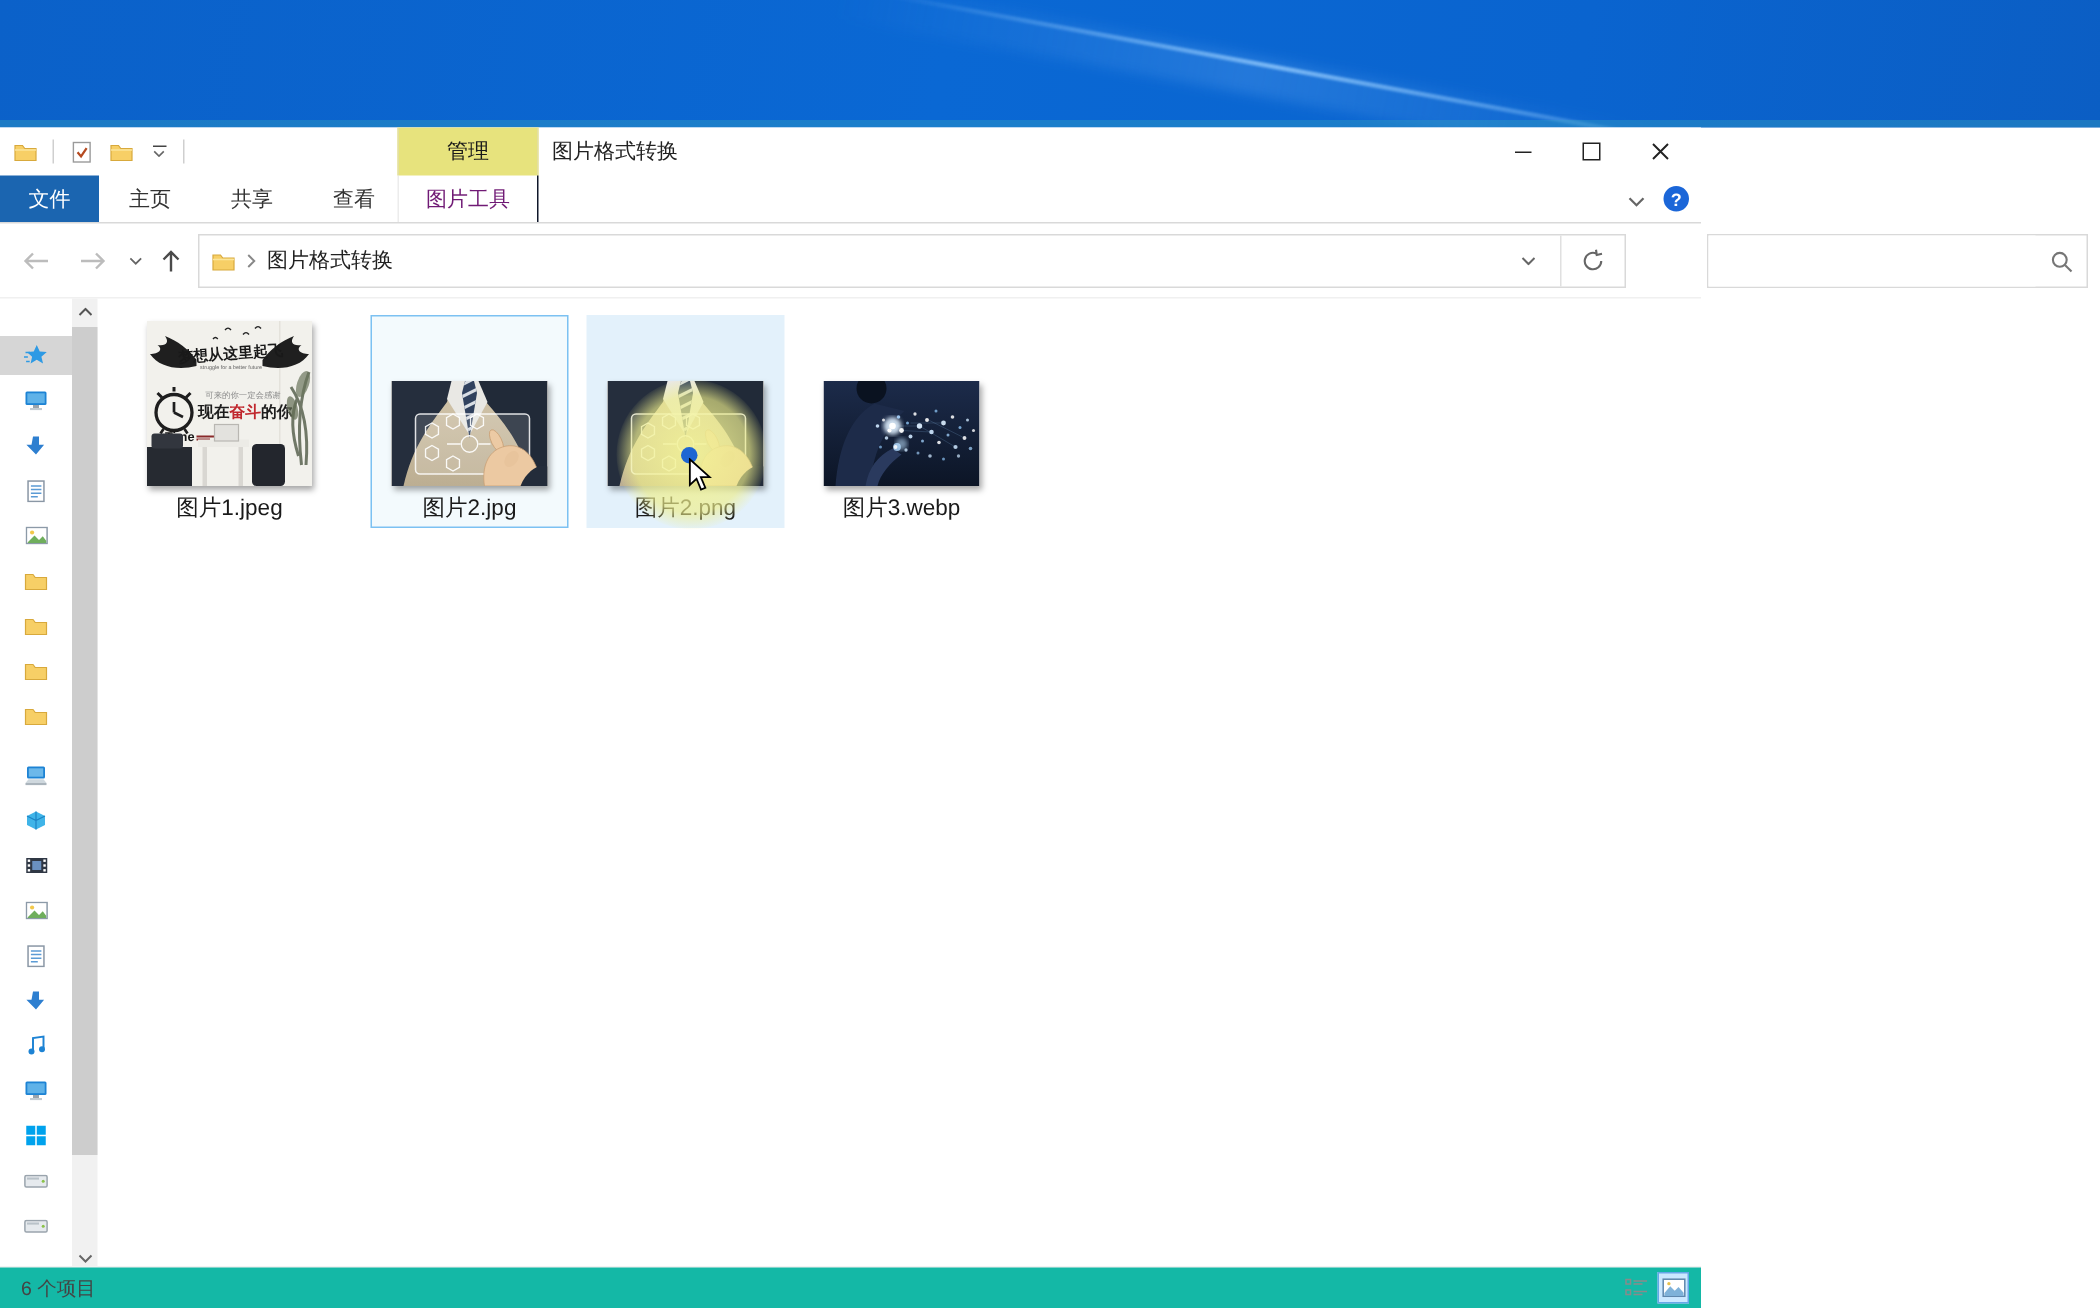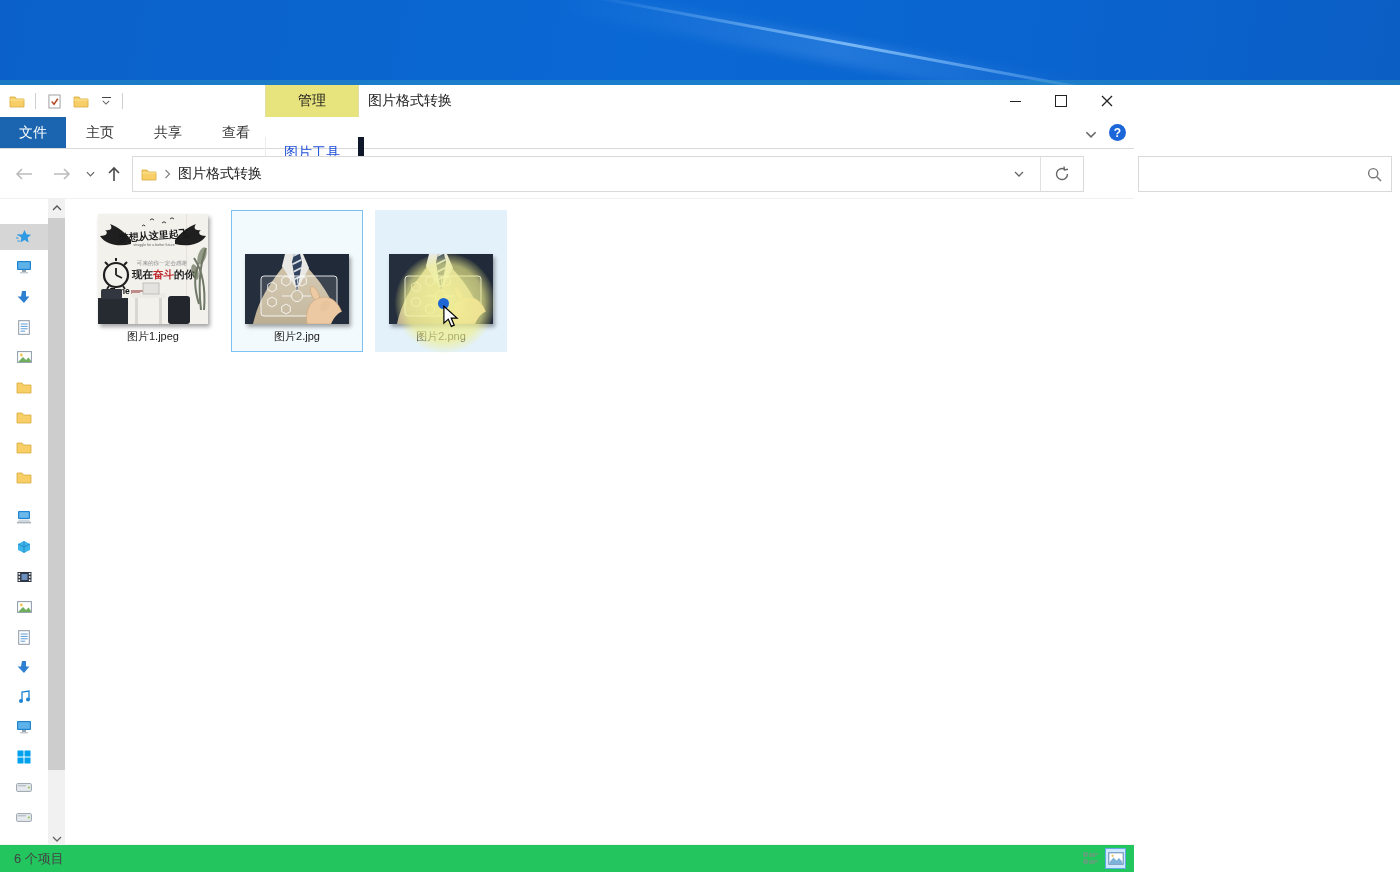--- a/index.html
+++ b/index.html
@@ -22,21 +22,21 @@
   .win-title{position:absolute;left:368px;top:0;height:32px;display:flex;align-items:center;font-size:14px;color:#222;}
   .win-controls{position:absolute;right:4px;top:0;height:32px;display:flex;}
   .wc{width:46px;height:32px;display:flex;align-items:center;justify-content:center;}
   .wc-min i{display:block;width:11px;height:0;border-top:1.4px solid #222;}
   .wc-max i{display:block;width:10px;height:10px;border:1.2px solid #222;}
   .wc-close svg{display:block;}
   
   .tabrow{position:relative;height:31px;border-bottom:1px solid #d9d9d9;display:flex;align-items:stretch;font-size:14px;}
   .tab-file{width:66px;background:#1b65b0;color:#fff;display:flex;align-items:center;justify-content:center;}
   .tab{padding:0 20px;display:flex;align-items:center;color:#333;}
-  .tab-pictools{position:absolute;left:265px;top:0;width:92px;height:31px;border-left:1px solid #ececec;border-right:6px solid #0f172a;display:flex;align-items:center;justify-content:center;color:#1d4ed8;margin-top:20px;}
+  .tab-pictools{position:absolute;left:265px;top:0;width:92px;height:31px;border-left:1px solid #ececec;border-right:1px solid #0f172a;display:flex;align-items:center;justify-content:center;color:#701a75;}
   .ribbon-right{position:absolute;right:8px;top:0;height:31px;display:flex;align-items:center;gap:12px;}
   .help-btn{width:17px;height:17px;border-radius:50%;background:#1b66d8;color:#fff;font-size:12px;font-weight:bold;display:flex;align-items:center;justify-content:center;}
   
   .navrow{position:relative;height:49px;border-bottom:1px solid #f0f0f0;}
   .nav-ico{position:absolute;top:0;height:49px;display:flex;align-items:center;justify-content:center;}
   .addressbar{position:absolute;left:132px;top:7px;width:950px;height:34px;border:1px solid #d9d9d9;display:flex;align-items:center;background:#fff;}
   .addr-crumb{display:flex;align-items:center;gap:7px;padding-left:8px;font-size:14px;color:#222;flex:1;}
   .addr-dd{width:42px;height:100%;display:flex;align-items:center;justify-content:center;}
   .addr-refresh{width:42px;height:100%;border-left:1px solid #e0e0e0;display:flex;align-items:center;justify-content:center;}
   .searchbox{position:absolute;left:1138px;top:7px;width:252px;height:34px;border:1px solid #d9d9d9;display:flex;align-items:center;background:#fff;}
@@ -46,30 +46,30 @@
   .bodyarea{position:relative;height:648px;}
   .sidebar{position:absolute;left:0;top:0;width:66px;height:648px;}
   .sb-item{position:absolute;left:0;width:48px;height:26px;display:flex;align-items:center;justify-content:center;}
   .sb-item.active{background:#d6d6d6;}
   .sb-scroll{position:absolute;left:48px;top:0;width:17px;height:648px;background:#f1f1f1;}
   .sb-btn{position:absolute;left:0;width:17px;height:17px;display:flex;align-items:center;justify-content:center;}
   .sb-thumb{position:absolute;left:0;top:19px;width:17px;height:552px;background:#cdcdcd;}
   .content{position:absolute;left:66px;top:0;right:0;height:648px;}
   .tiles{position:absolute;left:21px;top:11px;display:flex;gap:12px;}
   .tile{position:relative;width:132px;height:142px;border:1px solid transparent;box-sizing:border-box;display:flex;flex-direction:column;align-items:center;}
-  .tile.selected{border-color:#7cc1f2;background:rgba(229,243,251,.45);}
+  .tile.selected{border-color:#7cc1f2;background:rgba(229,243,251,.45);margin-left:16px;}
   .tile.hovered{background:#e3f1fb;}
   .thumbwrap{width:100%;height:113px;display:flex;align-items:flex-end;justify-content:center;}
   .thumb{background:#fff;box-shadow:1.5px 2.5px 4px rgba(0,0,0,.35);display:block;}
-  .tile-label{margin-top:5px;font-size:11px;color:#1a1a1a;white-space:nowrap;}
+  .tile-label{margin-top:5px;font-size:15px;color:#1a1a1a;white-space:nowrap;}
   .click-glow{position:absolute;left:69px;top:92px;width:100px;height:100px;transform:translate(-50%,-50%);border-radius:50%;background:radial-gradient(circle,rgba(243,243,150,.9) 0%,rgba(238,238,138,.65) 55%,rgba(238,238,138,0) 72%);pointer-events:none;}
   .click-dot{position:absolute;left:62px;top:87px;width:11px;height:11px;border-radius:50%;background:#1e66d3;}
   .cursor{position:absolute;left:66px;top:94px;}
   
-  .statusbar{position:absolute;left:0;bottom:0;width:100%;height:27px;border-top:1px solid #f2f2f2;background:#22c55e;text-align:center;}
+  .statusbar{position:absolute;left:0;bottom:0;width:100%;height:27px;border-top:1px solid #f2f2f2;background:#14b8a6;text-align:center;}
   .status-text{position:absolute;left:14px;top:0;height:27px;display:flex;align-items:center;font-size:13px;color:#444;}
   .view-toggles{position:absolute;right:8px;top:3px;display:flex;gap:4px;}
   .vt{width:21px;height:21px;display:flex;align-items:center;justify-content:center;box-sizing:border-box;}
   .vt.active{border:1px solid #66a7e8;background:#cbe8ff;}
   .hidden-defs{position:absolute;width:0;height:0;overflow:hidden;}
 </style>
 </head>
 <body>
 
 <svg class="hidden-defs" aria-hidden="true">
@@ -586,20 +586,28 @@
             </div>
           <div class="tile-label">图片2.png</div>
           <div class="click-glow"></div>
           <div class="click-dot"></div>
           <div class="cursor"><svg width="17" height="24" viewBox="0 0 14 20">
                 <use href="#g-cursor"></use>
               </svg></div>
         </div>
 
 
+        <div class="tile">
+          <div class="thumbwrap">
+              <svg class="thumb" width="104" height="70">
+                <use href="#art-network"></use>
+              </svg>
+            </div>
+          <div class="tile-label">图片3.webp</div>
+        </div>
 
       </div>
     </div>
   </div>
 
   <div class="statusbar">
     <div class="status-text">6 个项目</div>
     <div class="view-toggles">
       <div class="vt">
           <svg width="16" height="13">

